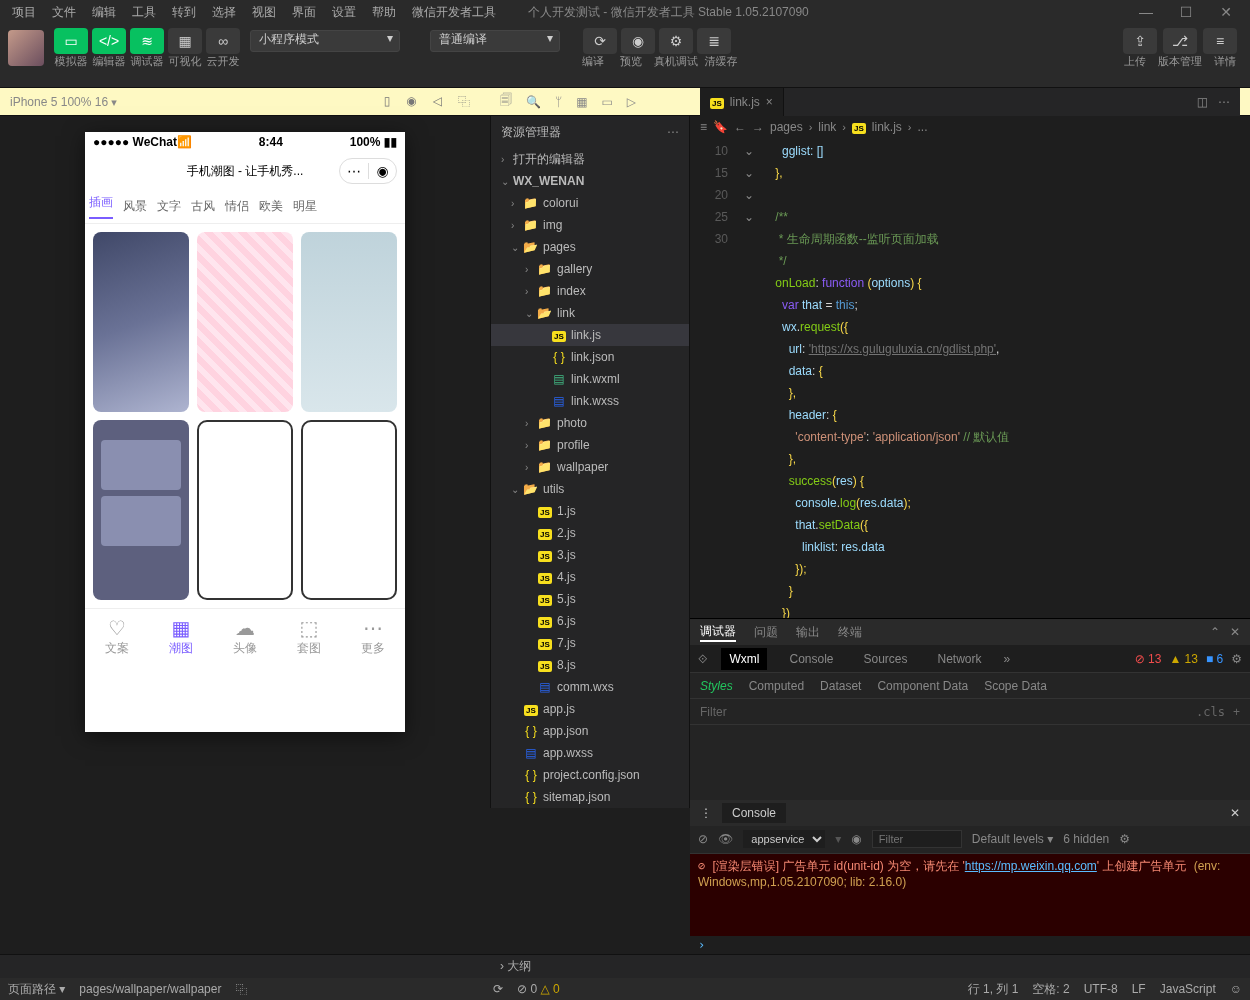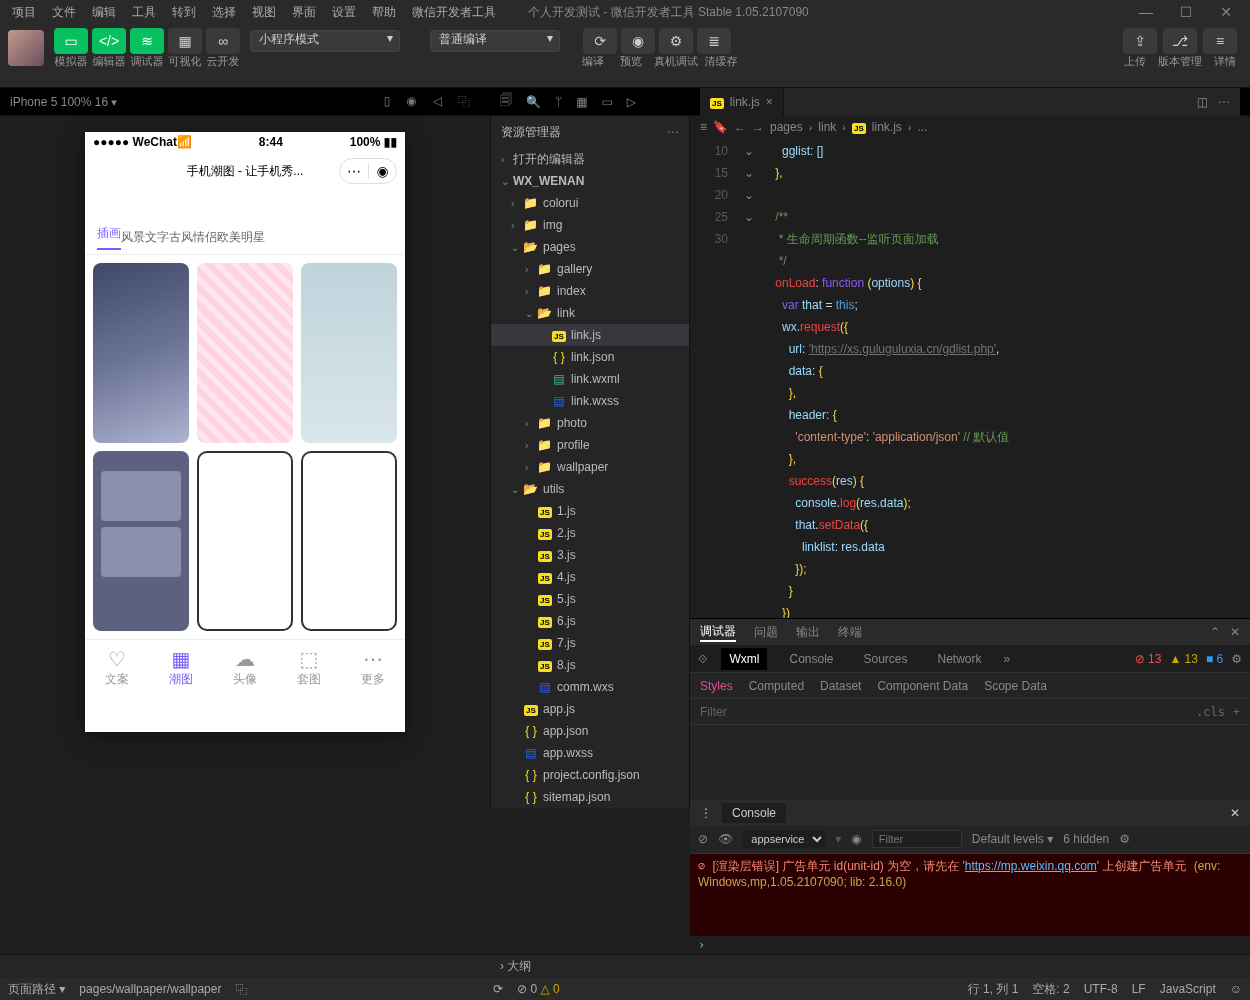--- a/index.html
+++ b/index.html
@@ -20,37 +20,37 @@
 .tool-icon { width: 34px; height: 26px; border-radius: 4px; display:flex; align-items:center; justify-content:center; font-size:14px; color:#ccc;}
 .tool-icon.green { background: #07c160; color: #fff; }
 .tool-icon.gray { background: #3a3a3a; }
 .tool-labels { display:flex; gap:4px; }
 .tool-labels span { width:34px; text-align:center; font-size:11px; color:#999;}
 .tool-select { background:#3a3a3a; border:1px solid #444; color:#ccc; height:22px; padding:0 24px 0 8px; border-radius:3px; font-size:11px; position:relative;}
 .spacer { flex: 1; }
 .right-tools { display:flex; gap:6px; }
 
 
-.devicebar { height: 28px; background: #000000; display: flex; align-items: center; padding: 0 10px; color:#888; border-bottom:1px solid #111;}
+.devicebar { height: 28px; background: #fef9c3; display: flex; align-items: center; padding: 0 10px; color:#888; border-bottom:1px solid #111;}
 .devicebar .dev-left { font-size:11px; }
 .devicebar .dev-icons { margin-left:auto; display:flex; gap:16px; font-size:14px; color:#777; padding-right:10px;}
 
 
 .main { flex:1; display:flex; min-height:0; }
 
 
 .simulator { width: 490px; background: #1e1e1e; display:flex; align-items:flex-start; justify-content:center; padding-top:16px; }
 .phone { width:320px; height:600px; background:#fff; box-shadow:0 4px 20px rgba(0,0,0,.5);}
 .phone-status { height:20px; background:#fff; color:#000; display:flex; align-items:center; padding:0 8px; font-size:10px; font-weight:bold;}
 .phone-status .ps-mid { flex:1; text-align:center; }
 .phone-header { height:38px; display:flex; align-items:center; justify-content:center; position:relative; color:#000; font-size:14px;}
 .phone-header .capsule { position:absolute; right:8px; display:flex; align-items:center; border:1px solid #ddd; border-radius:14px; height:26px; }
 .capsule span { width:28px; text-align:center; font-size:14px;}
 .capsule span:nth-child(2){border-left:1px solid #ddd;}
-.phone-tabs { height:34px; display:flex; padding:0 12px; align-items:center; border-bottom:1px solid #eee; font-size:12px; color:#666;margin-top:31px;}
+.phone-tabs { height:34px; display:flex; padding:0 4px; gap:10px; align-items:center; border-bottom:1px solid #eee; font-size:12px; color:#666;}
 .phone-tabs .pt.active { color:#7a5cff; border-bottom:2px solid #7a5cff; padding-bottom:6px;}
 .phone-grid { padding:8px; display:grid; grid-template-columns:repeat(3,1fr); gap:8px; }
 .phone-card { height:180px; border-radius:8px; }
 .pc1{background:linear-gradient(160deg,#404868 0%,#6a7296 50%,#aeb4d0 100%);}
 .pc2{background:repeating-linear-gradient(45deg,#ffd3e0,#ffd3e0 6px,#ffe5ee 6px,#ffe5ee 12px);}
 .pc3{background:linear-gradient(#bfd3db,#d9e6eb);}
 .pc4{background:#5d607e; display:flex; flex-direction:column; gap:6px; padding:20px 8px;}
 .pc4 .mini{height:50px;background:#8a8fb0;border-radius:4px;}
 .pc5{background:#fff;border:2px solid #333;border-radius:10px;}
 .pc6{background:#fff;border:2px solid #333;border-radius:10px;}
@@ -81,33 +81,33 @@
 .editor-tabs { height:30px; background:#252526; display:flex; align-items:stretch;}
 .etab { background:#1e1e1e; display:flex; align-items:center; padding:0 10px; gap:6px; border-right:1px solid #111; font-size:12px;}
 .etab .close{color:#888;}
 .etab-right { margin-left:auto; display:flex; align-items:center; gap:10px; padding:0 10px; color:#888;}
 .breadcrumb { height:22px; background:#1e1e1e; display:flex; align-items:center; padding:0 10px; gap:6px; color:#888; font-size:11px;}
 .breadcrumb .bico{color:#888;}
 .editor { flex:1; background:#1e1e1e; display:flex; overflow:hidden; position:relative; font-family:Consolas,monospace; font-size:13px;}
 .gutter { width:54px; text-align:right; padding-right:16px; color:#5a5a5a; user-select:none; line-height:22px; padding-top:2px;}
 .fold-col{width:18px; line-height:22px; padding-top:2px; color:#888; font-size:10px;}
 .code { flex:1; white-space:pre; line-height:22px; padding-top:2px;}
-.kw{color:#8b5cf6;} .fn{color:#ef4444;} .str{color:#ce9178;} .cmt{color:#6a9955;} .prop{color:#9cdcfe;} .this{color:#569cd6;} .op{color:#d4d4d4;} .punc{color:#f8d849;} .url{color:#737373;text-decoration:underline;}
+.kw{color:#8b5cf6;} .fn{color:#84cc16;} .str{color:#ce9178;} .cmt{color:#6a9955;} .prop{color:#9cdcfe;} .this{color:#569cd6;} .op{color:#d4d4d4;} .punc{color:#f8d849;} .url{color:#737373;text-decoration:underline;}
 
 
 .debugger { height:336px; display:flex; flex-direction:column; border-top:1px solid #000; background:#242424;}
 .dbg-tabs { height:26px; background:#2a2a2a; display:flex; align-items:center; padding:0 10px; gap:18px; color:#888; font-size:12px;}
 .dbg-tabs .dtab.active{color:#fff; border-bottom:2px solid #fff;}
 .dbg-tabs .dbg-ctrl{margin-left:auto; display:flex; gap:10px; font-size:12px;}
 .inspector { height:28px; background:#1e1e1e; display:flex; align-items:center; padding:0 8px; gap:14px; color:#888; border-bottom:1px solid #333;}
 .inspector .itab{padding:4px 8px;} .inspector .itab.active{background:#000;color:#fff;}
 .inspector-badges{margin-left:auto;display:flex;gap:8px;align-items:center;font-size:11px;justify-content:space-between;}
 .badge-err{color:#f14c4c;}.badge-warn{color:#cca700;}.badge-info{color:#3794ff;}
 .styles-bar { height:26px; display:flex; align-items:center; padding:0 10px; gap:16px; border-bottom:1px solid #333; color:#888;}
-.styles-bar .stab.active{color:#ec4899;}
+.styles-bar .stab.active{color:#22c55e;font-style:italic;}
 .filter-row { height:26px; display:flex; align-items:center; padding:0 10px; color:#666; border-bottom:1px solid #333;}
 .filter-row .cls{margin-left:auto;font-family:monospace;}
 .console-hdr { height:26px; background:#2a2a2a; display:flex; align-items:center; padding:0 10px; gap:10px; color:#ccc;}
 .console-hdr .ctab{background:#1e1e1e;padding:3px 10px;}
 .console-filter { height:28px; display:flex; align-items:center; padding:0 8px; gap:10px; border-bottom:1px solid #333; color:#888;}
 .console-filter .cf-input{background:#1e1e1e;border:1px solid #333;color:#888;padding:2px 6px;font-size:11px;width:90px;}
 .console-filter select{background:#1e1e1e;border:none;color:#ccc;font-size:11px;padding:2px 4px;}
 .console-body { flex:1; background:#2b0000; color:#f48771; font-family:Consolas,monospace; font-size:12px; padding:4px 8px; line-height:16px; overflow:hidden;}
 .console-body .c-link{color:#5bbcff;text-decoration:underline;}
 .console-body .env{color:#d0a050;}

